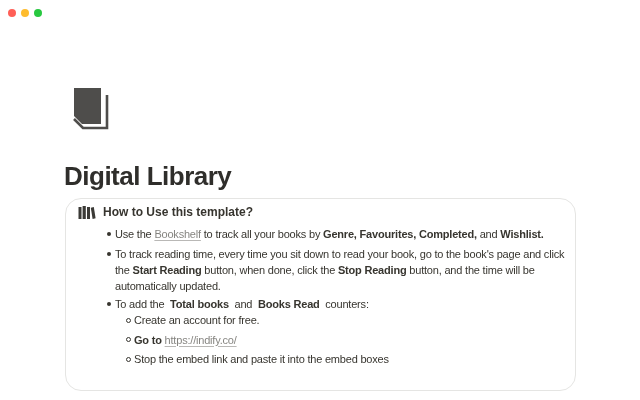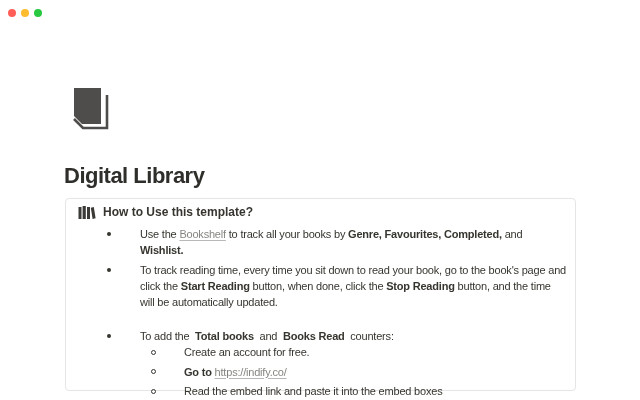--- a/index.html
+++ b/index.html
@@ -19,44 +19,44 @@
   .dot-close { background: #ff5f57; }
   .dot-min   { background: #febc2e; }
   .dot-zoom  { background: #28c840; }
 
   
   .page-icon { position: absolute; left: 71px; top: 86px; width: 40px; height: 46px; }
 
   
   .page-title {
     position: absolute; left: 64px; top: 162px;
-    font-size: 22px; line-height: 28px; font-weight: 700;
+    font-size: 26px; line-height: 28px; font-weight: 700;
     letter-spacing: -0.5px; color: #2f2e2b;
   }
 
   
   .callout {
     position: absolute; left: 65px; top: 198px;
     width: 511px; height: 193px;
     background: #ffffff;
     border: 1px solid #e5e5e3;
-    border-radius: 4px;
+    border-radius: 16px;
     padding: 5px 8px 6px 12px;
   }
   .callout-head { display: flex; align-items: center; gap: 7px; height: 16px; }
   .books-icon { width: 18px; height: 13px; flex: none; }
   .callout-title { font-size: 12px; line-height: 15px; font-weight: 700; color: #37352f; }
 
   ul.lvl1 { list-style: none; margin: 6px 0 0 25px; padding: 0; }
   ul.lvl1 > li + li { margin-top: 4px; }
-  ul.lvl1 > li:nth-child(3) { margin-top: 18px; }
+  ul.lvl1 > li:nth-child(3) { margin-top: 2px; }
   ul.lvl2 { list-style: none; margin: 0 0 0 7px; padding: 0; }
   ul.lvl2 > li + li { margin-top: 3.5px; }
 
-  .li { display: flex; align-items: flex-start; gap: 25px; }
+  .li { display: flex; align-items: flex-start; }
   .marker { width: 12px; flex: none; display: flex; justify-content: center; }
   .bdot { width: 4px; height: 4px; border-radius: 50%; background: #37352f; margin-top: 6px; }
   .bcirc { width: 5px; height: 5px; border-radius: 50%; border: 1px solid #37352f; margin-top: 5.5px; }
   .txt {
     flex: 1; font-size: 11px; line-height: 16px; color: #37352f;
     letter-spacing: -0.2px; white-space: pre-wrap;
   }
   .b { font-weight: 700; }
   .lnk {
     color: rgba(55,53,47,0.62);
@@ -128,20 +128,20 @@
             <li class="li">
               <span class="marker">
                   <span class="bcirc"></span>
                 </span>
               <span class="txt"><span class="b">Go to </span><a class="lnk">https://indify.co/</a></span>
             </li>
             <li class="li">
               <span class="marker">
                   <span class="bcirc"></span>
                 </span>
-              <span class="txt"><span>Read the embed link and paste it into the embed boxes</span></span>
+              <span class="txt"><span>Stop the embed link and paste it into the embed boxes</span></span>
             </li>
           </ul>
         </span>
       </div>
     </li>
   </ul>
 </div>
 
 </body></html>

